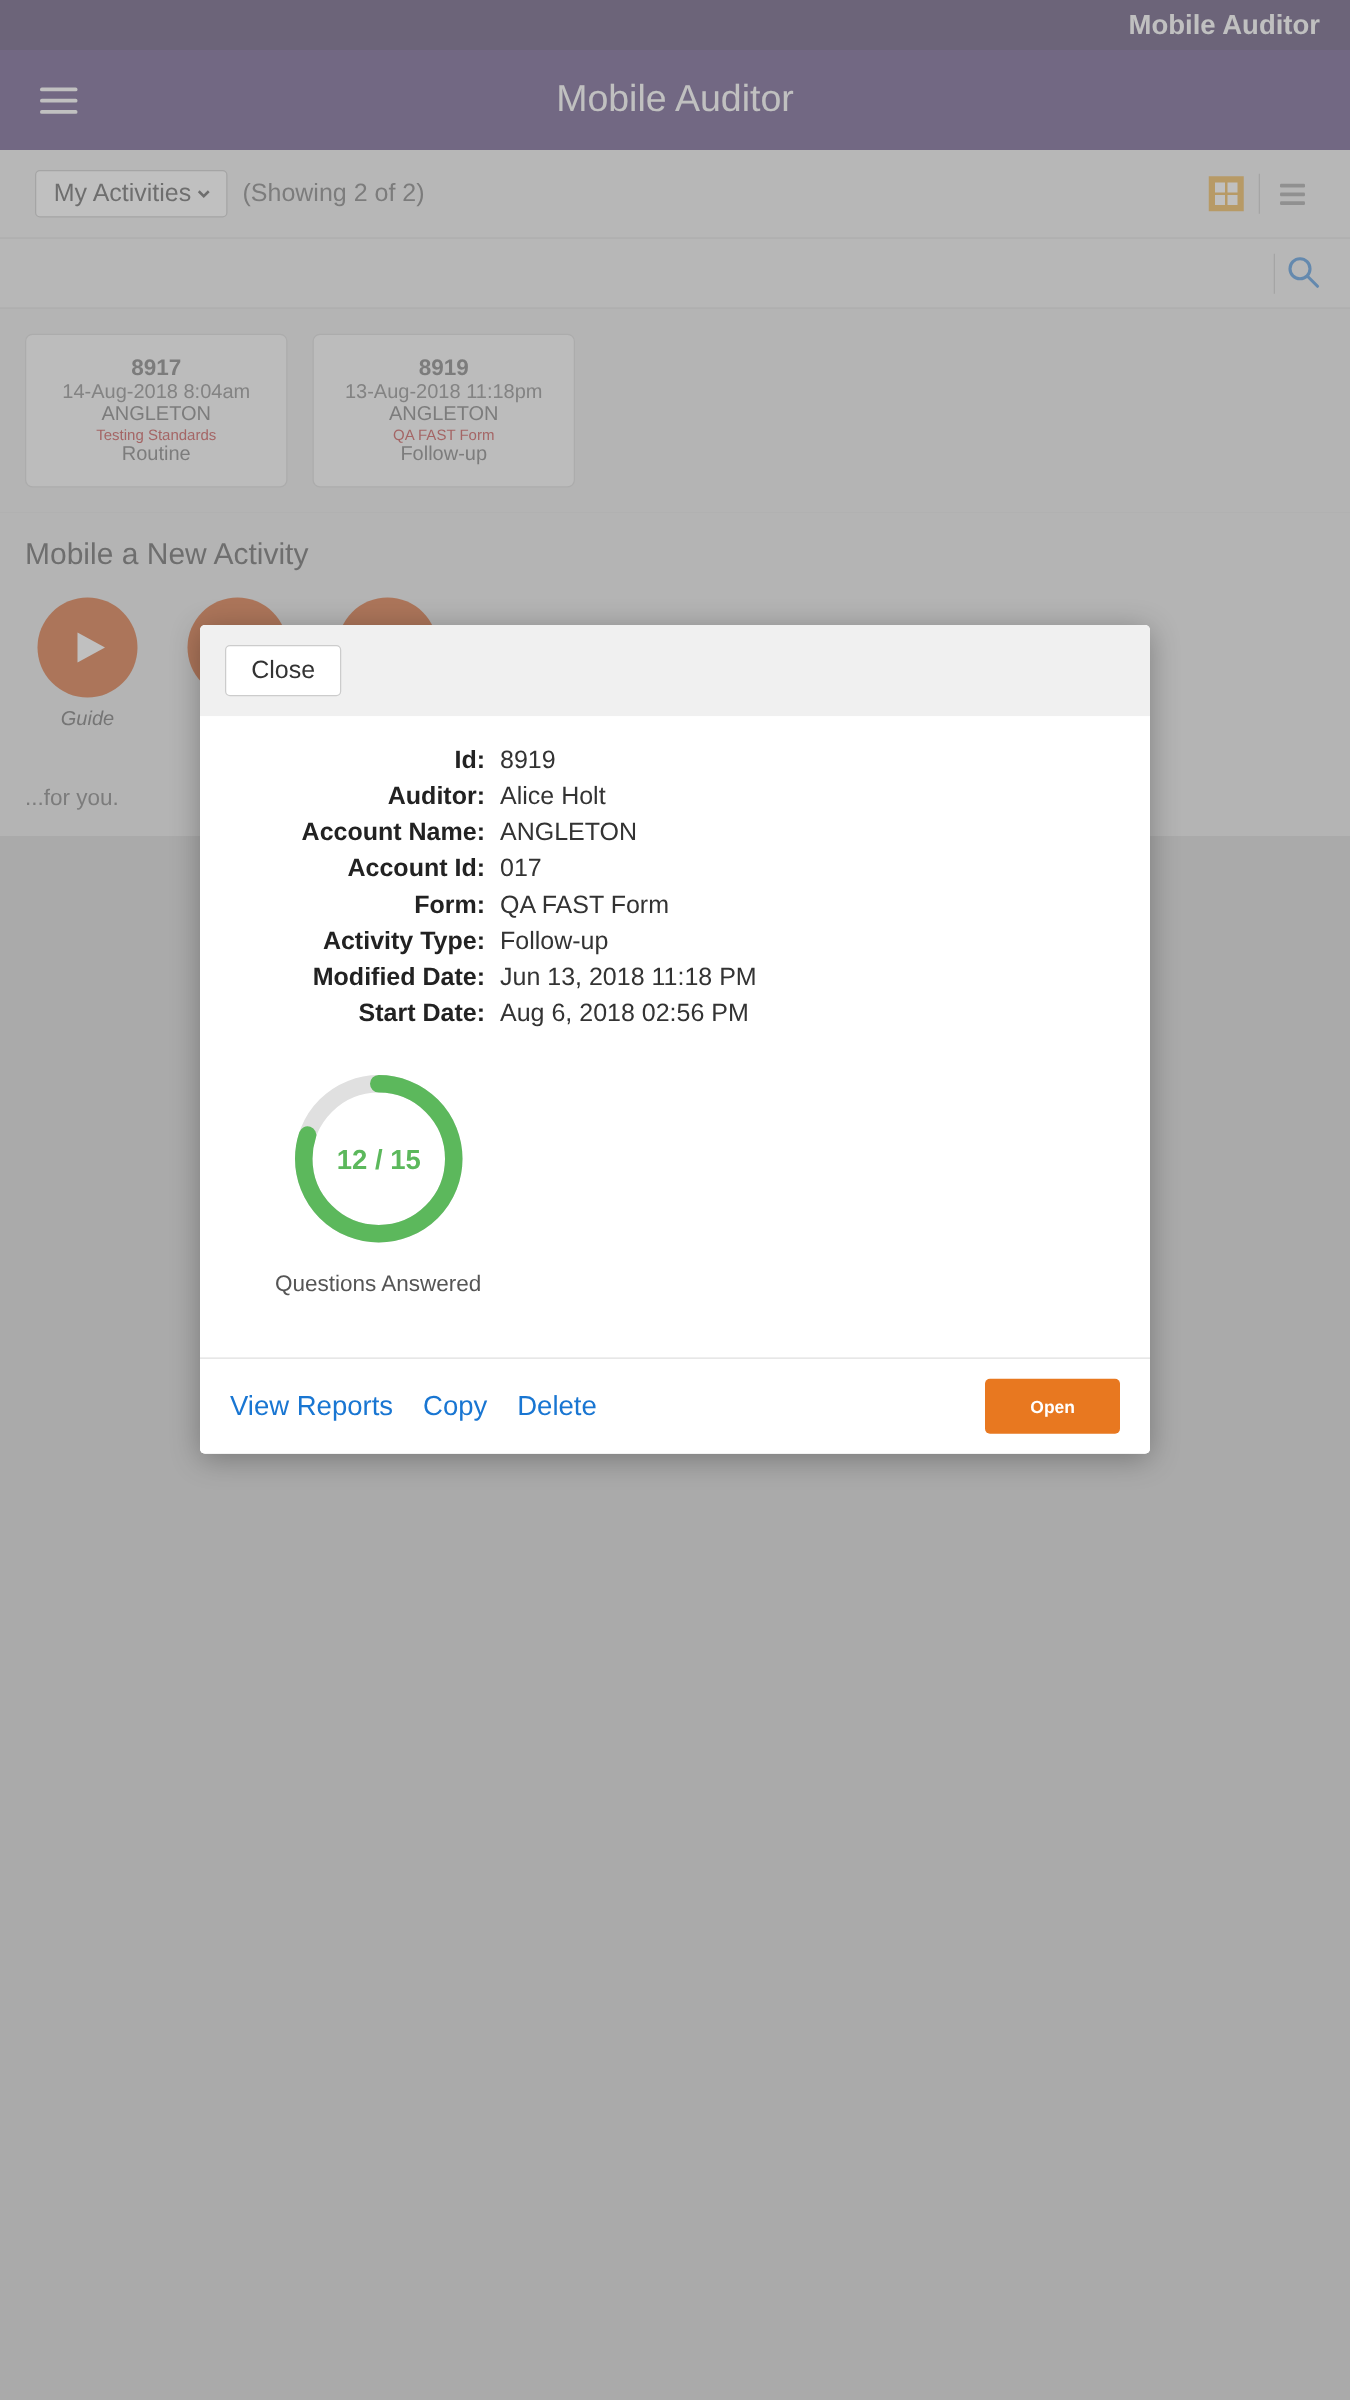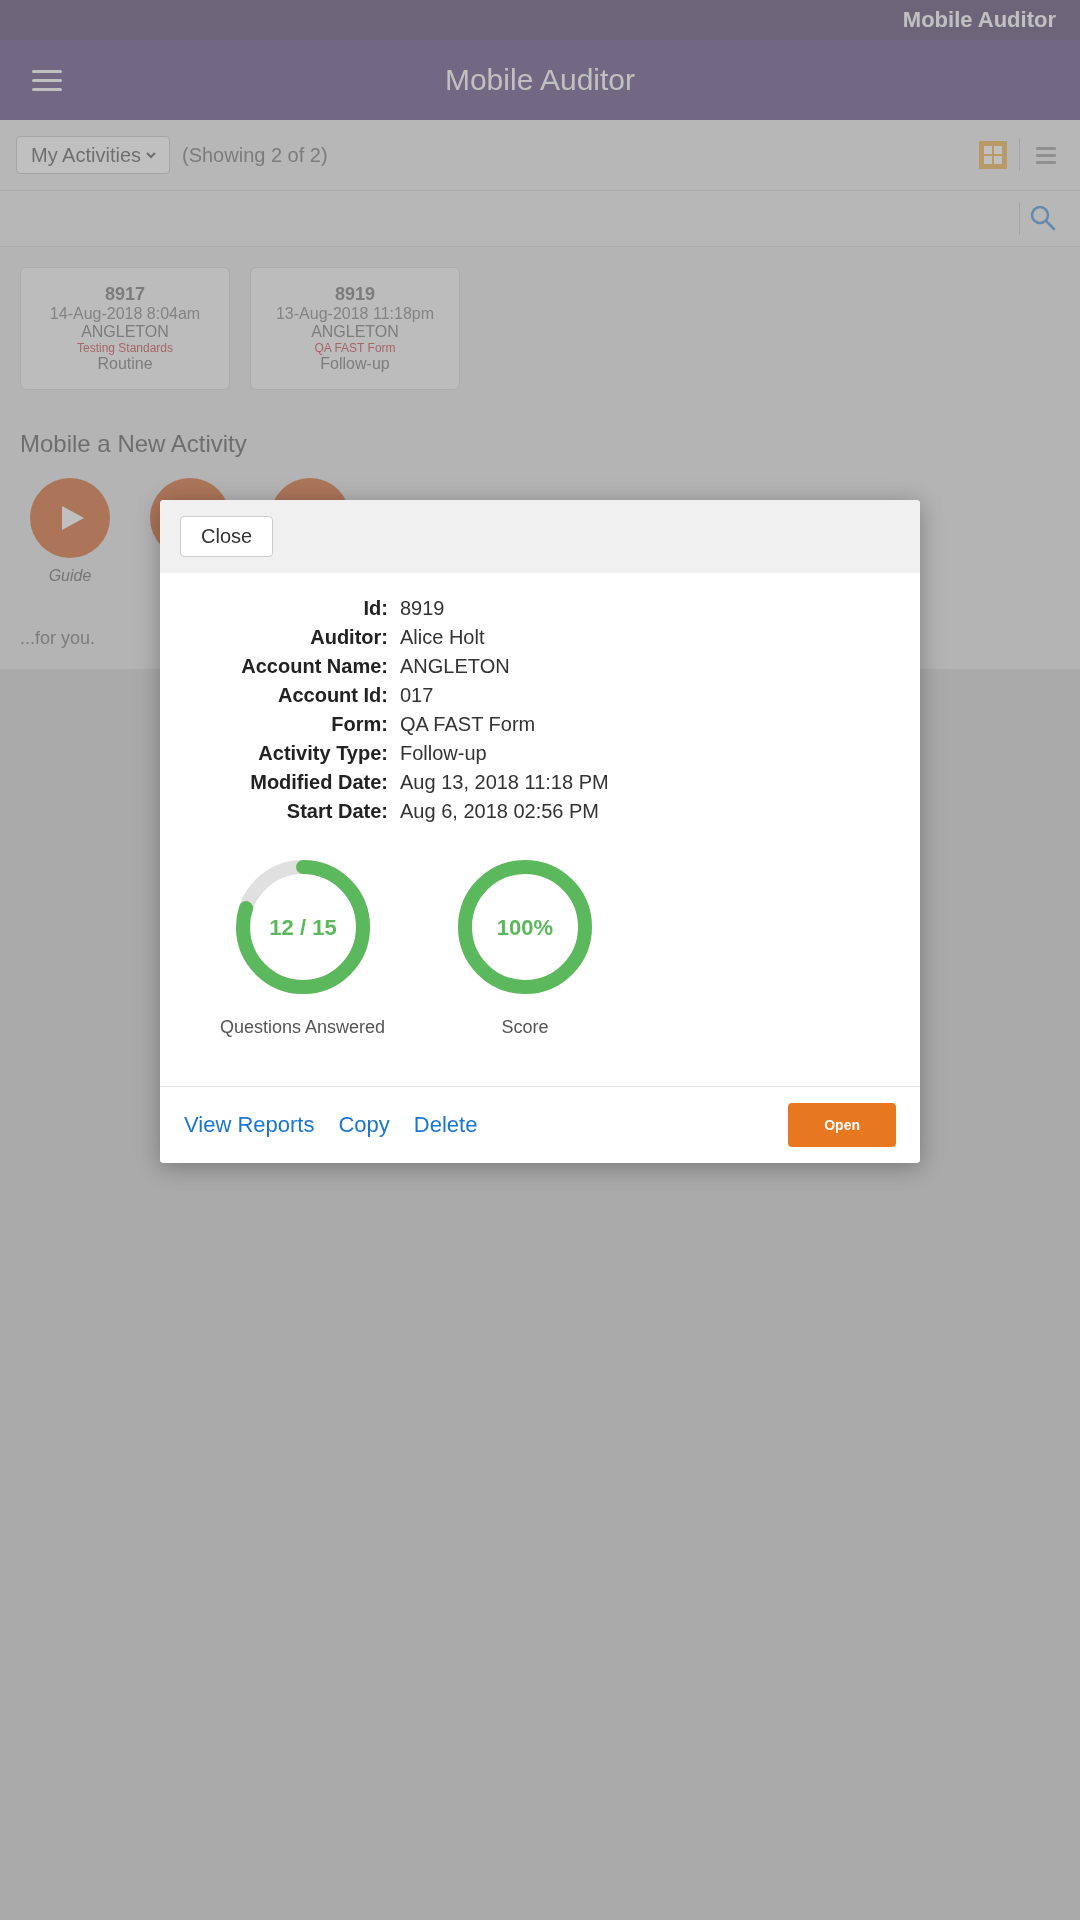--- a/index.html
+++ b/index.html
@@ -56,21 +56,21 @@
     }
     .app-header-title {
       color: #fff;
       font-size: 30px;
       font-weight: normal;
     }
 
     
     .filter-bar {
       background: #e8e8e8;
-      padding: 16px 16px;
+      padding: 16px 28px;
       display: flex;
       align-items: center;
       gap: 12px;
       border-bottom: 1px solid #ccc;
     }
     .filter-select-wrap {
       display: flex;
       align-items: center;
       background: #fff;
       border: 1px solid #bbb;
@@ -529,49 +529,41 @@
         <div class="detail-row">
           <span class="detail-label">Form:</span>
           <span class="detail-value">QA FAST Form</span>
         </div>
         <div class="detail-row">
           <span class="detail-label">Activity Type:</span>
           <span class="detail-value">Follow-up</span>
         </div>
         <div class="detail-row">
           <span class="detail-label">Modified Date:</span>
-          <span class="detail-value">Aug 13, 2018 11:18 PM</span>
+          <span class="detail-value">Jun 13, 2018 11:18 PM</span>
         </div>
         <div class="detail-row">
           <span class="detail-label">Start Date:</span>
           <span class="detail-value">Aug 6, 2018 02:56 PM</span>
         </div>
       </div>
 
       <div class="circles-area">
 
         <div class="circle-container">
           <svg class="circle-svg" viewBox="0 0 160 160">
 
             <circle cx="80" cy="80" r="60" fill="none" stroke="#e0e0e0" stroke-width="14"></circle>
 
             <circle cx="80" cy="80" r="60" fill="none" stroke="#5cb85c" stroke-width="14" stroke-dasharray="376.99" stroke-dashoffset="75.4" stroke-linecap="round" transform="rotate(-90 80 80)"></circle>
             <text x="80" y="88" text-anchor="middle" font-size="22" fill="#5cb85c" font-weight="bold">12 / 15</text>
           </svg>
           <span class="circle-label">Questions Answered</span>
         </div>
 
-        <div class="circle-container">
-          <svg class="circle-svg" viewBox="0 0 160 160">
-
-            <circle cx="80" cy="80" r="60" fill="none" stroke="#5cb85c" stroke-width="14"></circle>
-            <text x="80" y="88" text-anchor="middle" font-size="22" fill="#5cb85c" font-weight="bold">100%</text>
-          </svg>
-          <span class="circle-label">Score</span>
-        </div>
       </div>
     </div>
 
     <div class="modal-footer">
       <div class="footer-links">
         <button class="footer-link">View Reports</button>
         <button class="footer-link">Copy</button>
         <button class="footer-link">Delete</button>
       </div>
       <button class="open-btn">Open</button>

